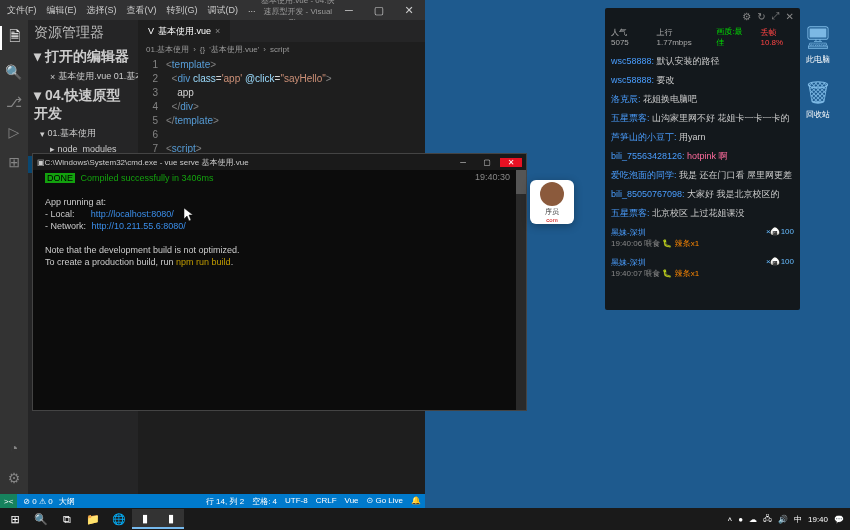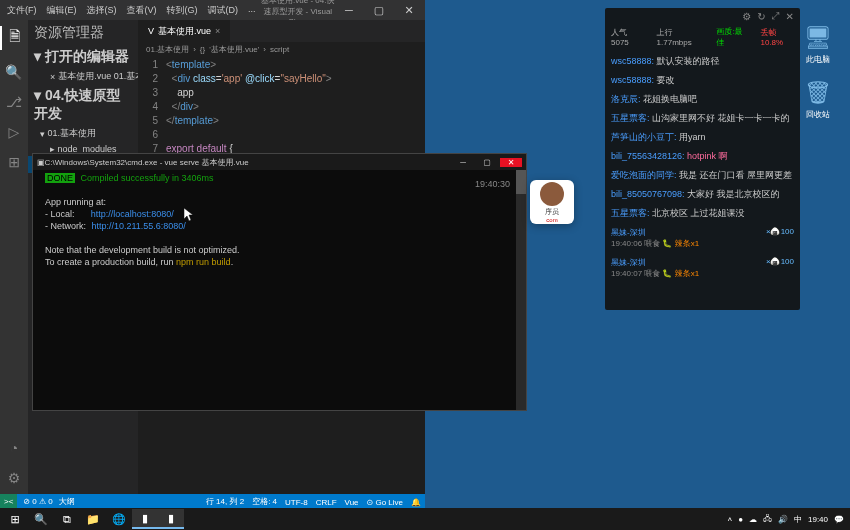--- a/index.html
+++ b/index.html
@@ -32,35 +32,35 @@
 .gutter{width:28px;text-align:right;color:#858585;padding-right:8px}
 .code-lines{flex:1;color:#d4d4d4}
 .tag{color:#808080}
 .tag-name{color:#569cd6}
 .attr{color:#9cdcfe}
 .str{color:#ce9178}
 .kw2{color:#c586c0}
 .punc{color:#d4d4d4}
 .status-bar{height:14px;background:#007acc;color:#fff;font-size:8px;display:flex;align-items:center;padding:0 4px}
 .status-left{display:flex;gap:6px;align-items:center}
-.status-right{margin-left:auto;display:flex;gap:8px;align-items:flex-end}
+.status-right{margin-left:auto;display:flex;gap:8px;align-items:flex-start}
 .remote{background:#16825d;padding:0 4px;margin-left:-4px;height:14px;display:flex;align-items:center}
 
 .terminal{position:absolute;left:32px;top:153px;width:495px;height:258px;background:#0c0c0c;border:1px solid #444;display:flex;flex-direction:column}
 .term-title{height:16px;background:#1a1a1a;color:#ccc;font-size:8px;display:flex;align-items:center;padding:0 4px}
 .term-title-text{flex:1}
 .term-controls{display:flex;gap:2px}
 .term-controls span{width:22px;text-align:center;cursor:pointer}
 .term-controls span.close{background:#e81123;color:#fff}
 .term-body{flex:1;padding:2px 12px;font-family:Consolas,monospace;font-size:9px;color:#ccc;position:relative;line-height:12px}
 .term-done{background:#13a10e;color:#000;padding:0 2px}
 .term-success{color:#13a10e}
 .term-link{color:#3b8eea}
 .term-yellow{color:#c19c00}
-.term-time{position:absolute;right:16px;top:8px;color:#888}
+.term-time{position:absolute;right:16px;top:1px;color:#888}
 .term-scroll{position:absolute;right:0;top:0;bottom:0;width:10px;background:#2a2a2a}
 .term-thumb{position:absolute;right:0;top:0;width:10px;height:24px;background:#555}
 
 .chat-panel{position:absolute;left:605px;top:8px;width:195px;height:302px;background:rgba(18,18,18,0.92);border-radius:2px;color:#ccc;font-size:9px;overflow:hidden}
 .chat-header{height:16px;display:flex;align-items:center;justify-content:flex-end;gap:6px;padding:2px 6px;color:#888}
 .chat-header span{cursor:pointer;font-size:10px}
 .chat-stats{padding:2px 6px;font-size:8px;color:#aaa;display:flex;gap:16px;align-items:center}
 .stat-green{color:#0d0}
 .stat-red{color:#f44}
 .chat-msgs{padding:2px 6px}
@@ -155,20 +155,21 @@
             <div>7</div>
             <div>8</div>
         </div>
         <div class="code-lines">
           <div><span class="tag">&lt;</span><span class="tag-name">template</span><span class="tag">&gt;</span></div>
           <div>&nbsp;&nbsp;<span class="tag">&lt;</span><span class="tag-name">div</span> <span class="attr">class</span><span class="punc">=</span><span class="str">'app'</span> <span class="attr">@click</span><span class="punc">=</span><span class="str">"sayHello"</span><span class="tag">&gt;</span></div>
           <div>&nbsp;&nbsp;&nbsp;&nbsp;<span>app</span></div>
           <div>&nbsp;&nbsp;<span class="tag">&lt;/</span><span class="tag-name">div</span><span class="tag">&gt;</span></div>
           <div><span class="tag">&lt;/</span><span class="tag-name">template</span><span class="tag">&gt;</span></div>
           <div>&nbsp;</div>
+          <div><span class="tag">&lt;</span><span class="tag-name">script</span><span class="tag">&gt;</span></div>
           <div><span class="kw2">export</span> <span class="kw2">default</span> <span class="punc">{</span></div>
         </div>
       </div>
     </div>
   </div>
   <div class="status-bar">
     <div class="status-left">
       <span class="remote">&gt;&lt;</span>
       <span>⊘ 0 ⚠ 0</span>
       <span>大纲</span>

